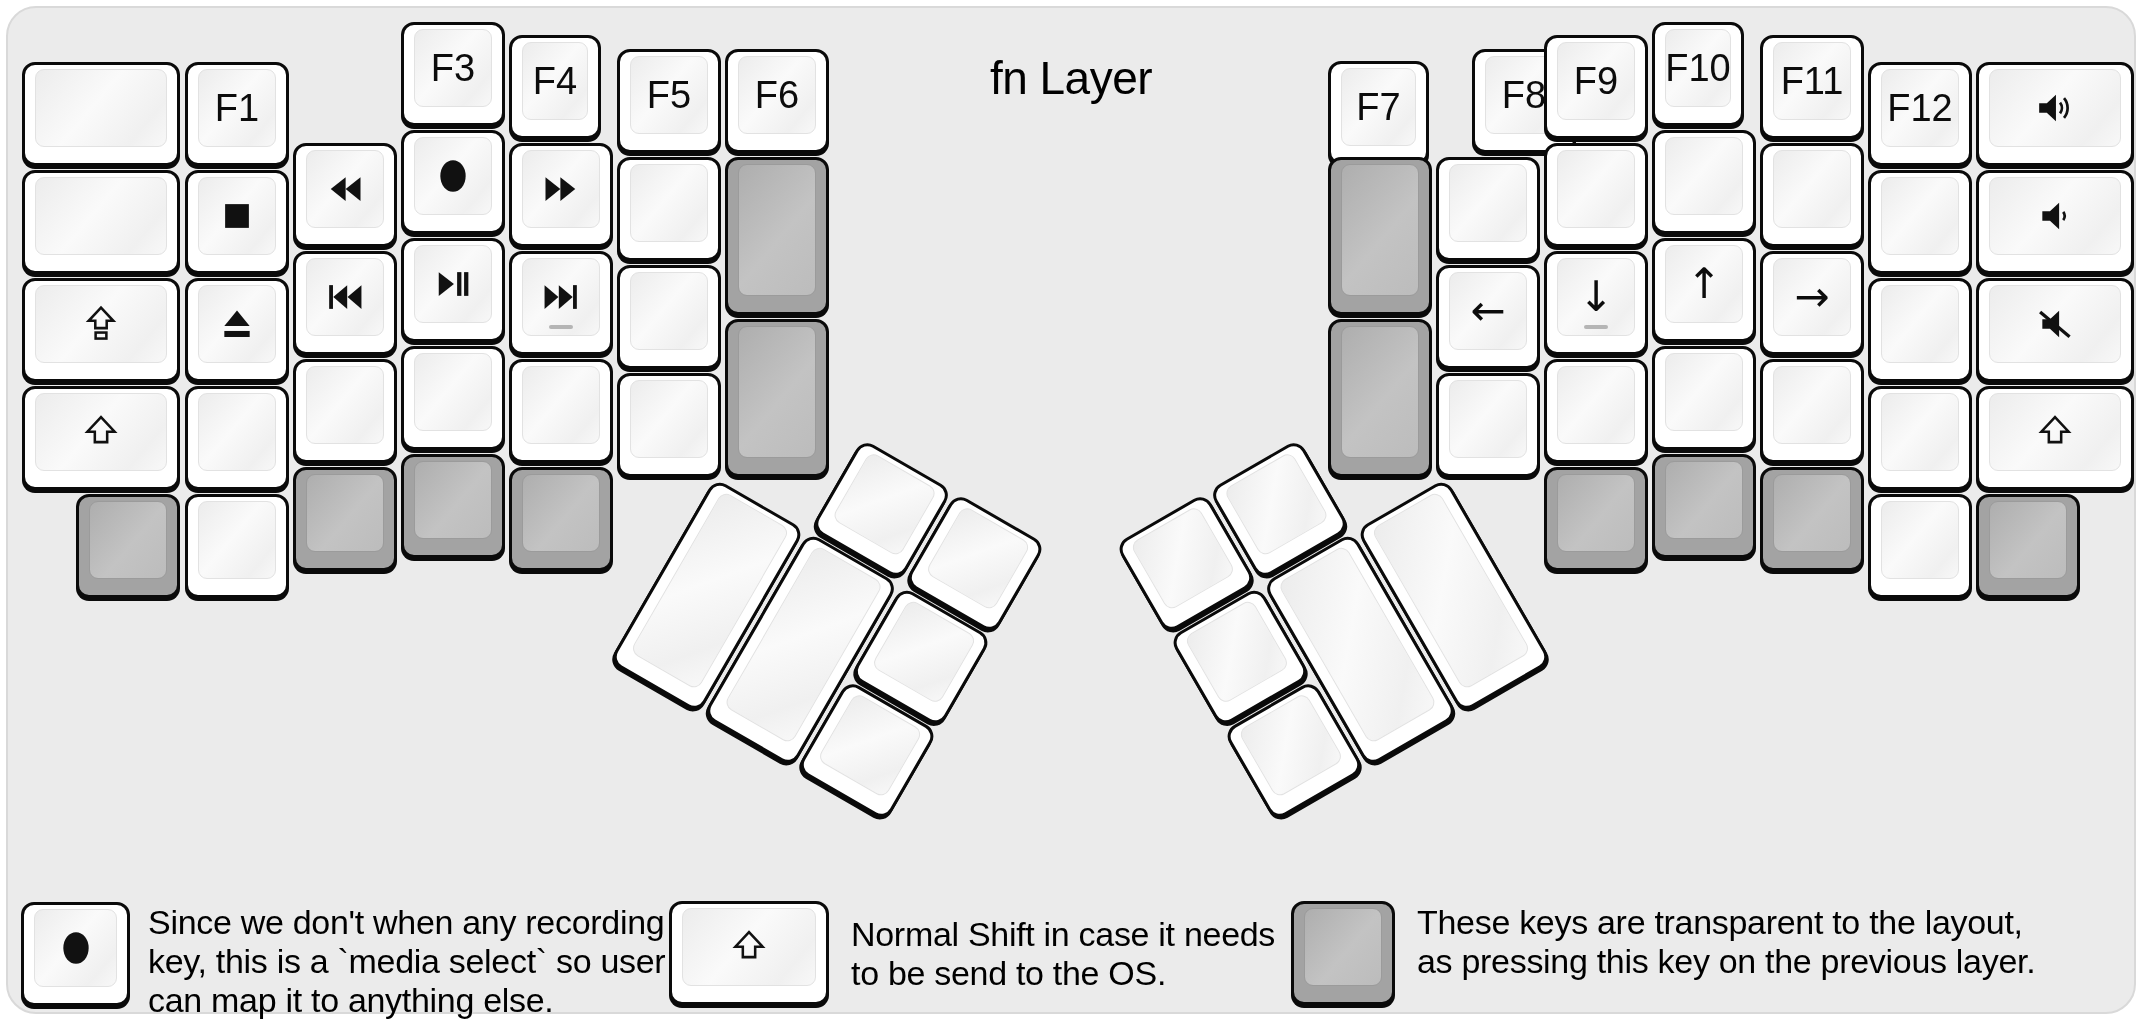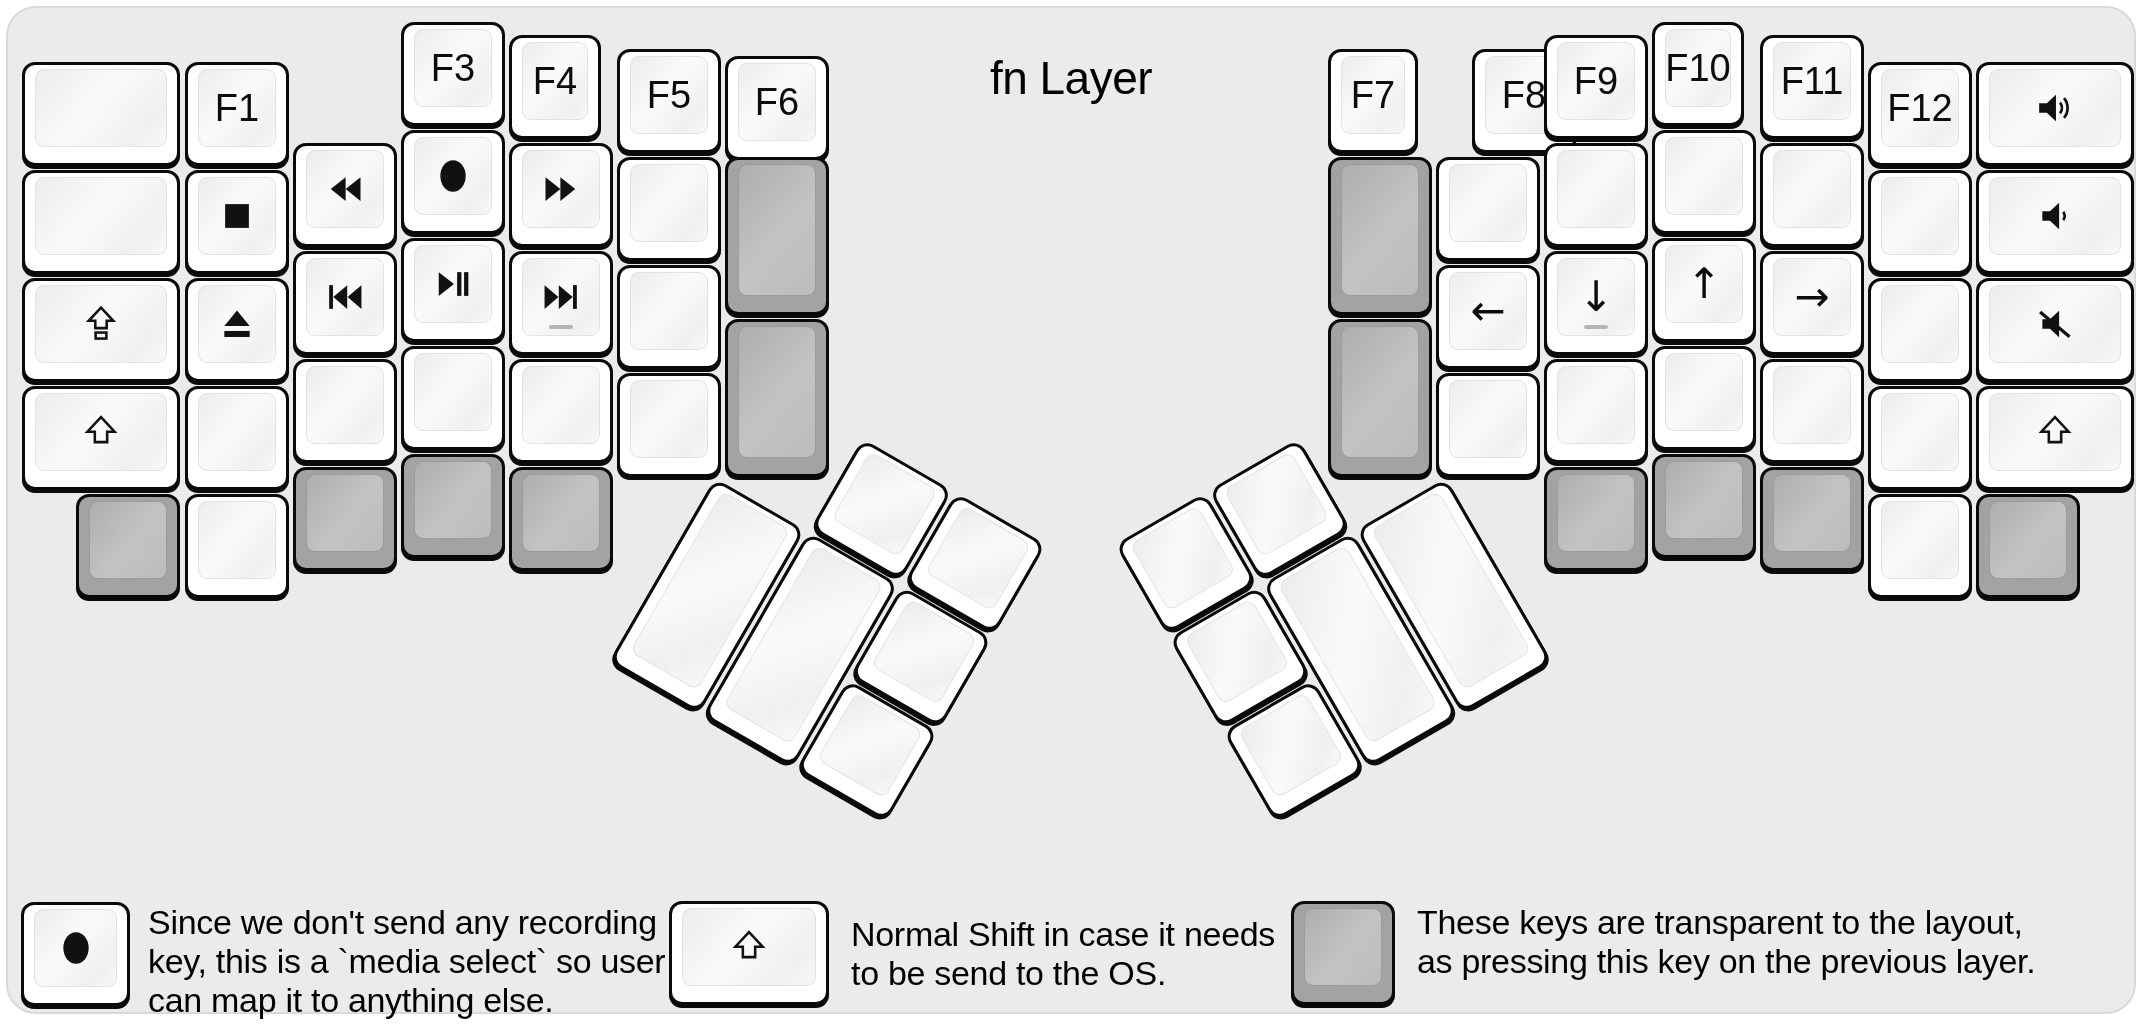--- a/index.html
+++ b/index.html
@@ -228,21 +228,21 @@
       </div>
       <div class="key white" style="left: 617px; top: 157px; width: 104px; height: 104px;">
         <div class="cap"></div>
       </div>
       <div class="key white" style="left: 617px; top: 265px; width: 104px; height: 104px;">
         <div class="cap"></div>
       </div>
       <div class="key white" style="left: 617px; top: 373px; width: 104px; height: 104px;">
         <div class="cap"></div>
       </div>
-      <div class="key white" style="left: 725px; top: 49px; width: 104px; height: 104px; margin-top: 7px;">
+      <div class="key white" style="left: 725px; top: 49px; width: 104px; height: 104px;">
         <div class="cap">
           <span class="label">F6</span>
         </div>
       </div>
       <div class="key gray" style="left: 725px; top: 157px; width: 104px; height: 158px;">
         <div class="cap"></div>
       </div>
       <div class="key gray" style="left: 725px; top: 319px; width: 104px; height: 158px;">
         <div class="cap"></div>
       </div>
@@ -254,21 +254,21 @@
       </div>
       <div class="key gray" style="left: 293px; top: 467px; width: 104px; height: 104px;">
         <div class="cap"></div>
       </div>
       <div class="key gray" style="left: 401px; top: 454px; width: 104px; height: 104px;">
         <div class="cap"></div>
       </div>
       <div class="key gray" style="left: 509px; top: 467px; width: 104px; height: 104px;">
         <div class="cap"></div>
       </div>
-      <div class="key white" style="left: 1328px; top: 49px; width: 90px; height: 104px;">
+      <div class="key white" style="left: 1328px; top: 61px; width: 101px; height: 104px;">
         <div class="cap">
           <span class="label">F7</span>
         </div>
       </div>
       <div class="key gray" style="left: 1328px; top: 157px; width: 104px; height: 158px;">
         <div class="cap"></div>
       </div>
       <div class="key gray" style="left: 1328px; top: 319px; width: 104px; height: 158px;">
         <div class="cap"></div>
       </div>
@@ -411,21 +411,21 @@
             <path d="M12 2.6 L3.4 11.8 H8.1 V18.4 H15.9 V11.8 H20.6 Z" fill="none" stroke="#111" stroke-width="1.6"></path>
           </svg>
         </div>
       </div>
       <div class="key gray" style="left: 1291px; top: 901px; width: 104px; height: 104px;">
         <div class="cap"></div>
       </div>
     </div>
 
   <div class="legend-text" id="legend-text-1">
-    <div class="line">Since we don't send any recording</div>
+    <div class="line">Since we don't when any recording</div>
     <div class="line">key, this is a `media select` so user</div>
     <div class="line">can map it to anything else.</div>
   </div>
 
   <div class="legend-text" id="legend-text-2">
     <div class="line">Normal Shift in case it needs</div>
     <div class="line">to be send to the OS.</div>
   </div>
 
   <div class="legend-text" id="legend-text-3">

